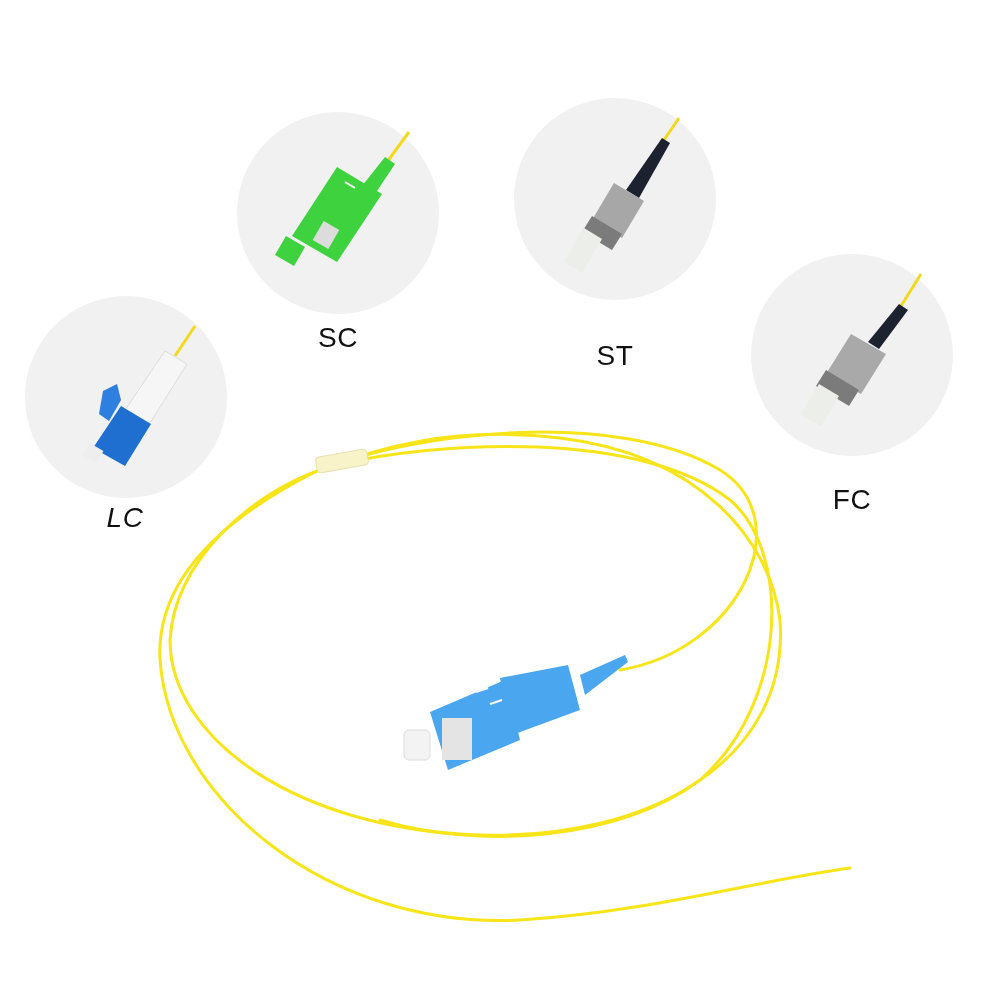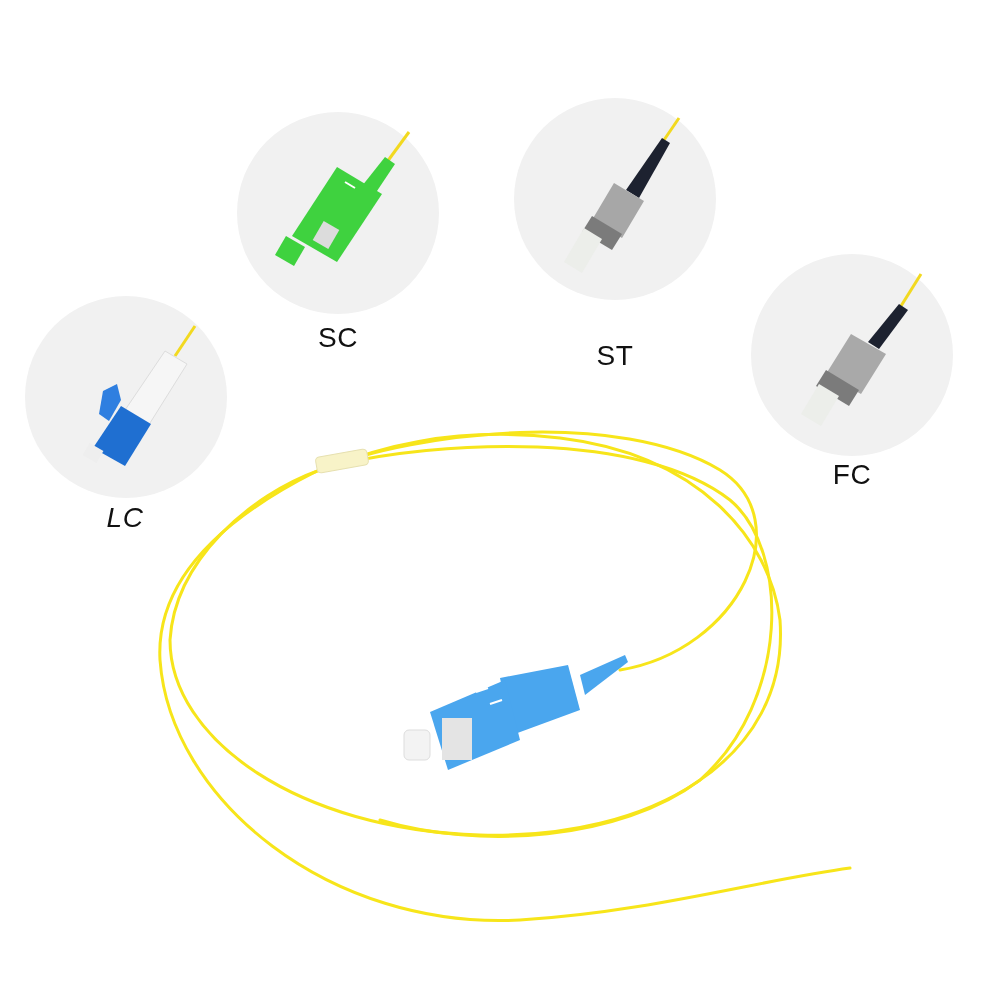--- a/index.html
+++ b/index.html
@@ -51,21 +51,21 @@
 
 <div class="thumb" style="left:751px;top:254px;">
   <svg viewBox="0 0 202 202">
     <line x1="170" y1="20" x2="150" y2="52" stroke="#f2d920" stroke-width="3"></line>
     <path d="M148 50 L157 56 L128 95 L117 88 Z" fill="#1d2230"></path>
     <path d="M100 80 L135 100 L110 140 L75 120 Z" fill="#a9a9a9"></path>
     <path d="M75 116 L108 136 L98 152 L65 132 Z" fill="#7b7b7b"></path>
     <path d="M68 130 L88 142 L70 172 L50 160 Z" fill="#eceeea"></path>
   </svg>
 </div>
-<div class="label" style="left:802px;top:459px;">FC</div>
+<div class="label" style="left:802px;top:484px;">FC</div>
 
 <svg id="cable" viewBox="0 0 1000 1000">
   <g fill="none" stroke="#f7e51a" stroke-width="3" stroke-linecap="round">
     <path d="M320 470 C 420 430, 620 410, 720 470 C 800 520, 740 650, 620 670"></path>
     <path d="M320 470 C 250 495, 175 560, 170 640 C 170 740, 300 830, 480 835 C 650 840, 790 760, 780 620 C 770 540, 700 455, 560 438 C 450 425, 370 450, 330 468"></path>
     <path d="M315 472 C 240 510, 155 570, 160 660 C 170 800, 330 930, 520 920 C 650 912, 760 880, 850 868"></path>
     <path d="M330 466 C 440 440, 640 430, 730 500 C 790 550, 790 700, 700 780 C 620 840, 480 850, 380 820"></path>
   </g>
 
   <rect x="316" y="453" width="52" height="16" rx="4" transform="rotate(-10 342 461)" fill="#f8f3c8" stroke="#e6e0b0"></rect>

